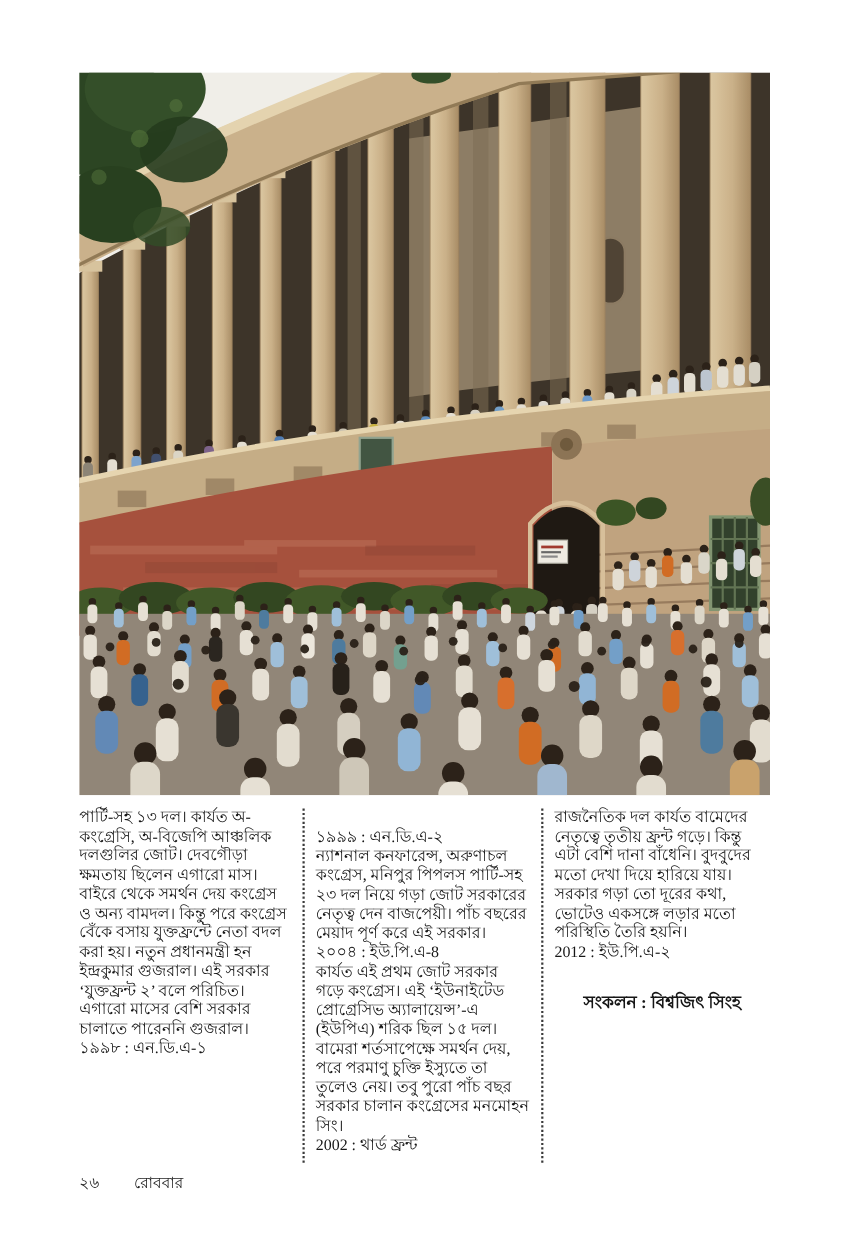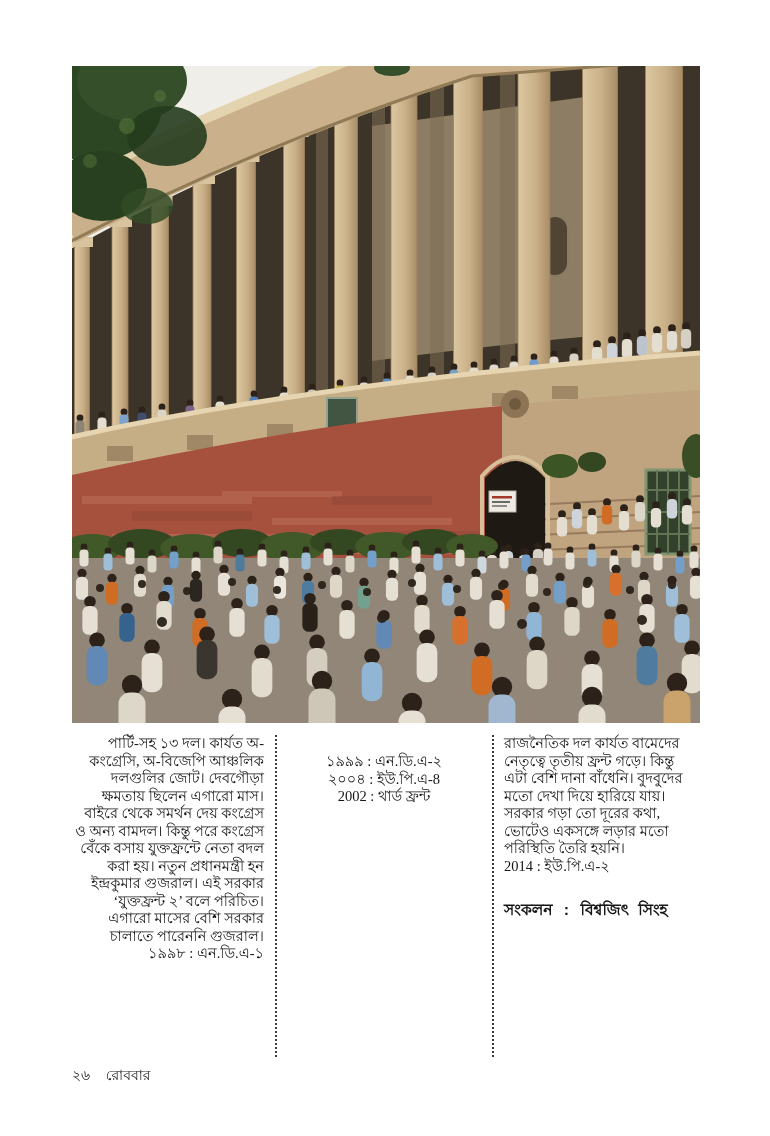--- a/index.html
+++ b/index.html
@@ -15,38 +15,38 @@
     margin:0;padding:0;overflow:hidden;background:#f3f2ed;
   }
   .photo svg{display:block;filter:blur(.5px);}
   .columns{
     position:absolute;left:72px;top:735px;width:628px;
     display:flex;align-items:flex-start;
     color:#161616;
     font-size:14.5px;line-height:17.5px;
   }
   .col{margin:0;padding:0;}
-  .col1{width:193px;text-align:right;}
-  .col2{width:195px;padding-top:18px;text-align:center;}
+  .col1{width:193px;}
+  .col2{width:195px;padding-top:18px;}
   .col3{width:197px;}
   .sep{
     width:0;height:322px;border-left:2px dotted #3a3a3a;
     margin-left:11px;margin-right:10px;
   }
   .para{margin:0;}
   .blk{margin-top:15px;}
   .hd{margin:0;font-size:14.5px;font-weight:400;line-height:17.5px;}
   .credit{
-    margin-top:28px;text-align:left;font-weight:600;font-size:15.5px;font-family:Liberation Mono, monospace;
+    margin-top:28px;text-align:center;font-weight:600;font-size:15.5px;
   }
   .footer{
     position:absolute;left:72px;top:1064px;width:628px;
     font-size:14px;color:#222;
   }
-  .footer .mag{margin-left:12px;text-align:right;}
+  .footer .mag{margin-left:28px;text-align:right;}
 </style>
 </head>
 <body>
 
 <div class="page">
 
   <figure class="photo">
     <svg width="628" height="657" viewBox="0 0 628 657" xmlns="http://www.w3.org/2000/svg">
       <defs>
         <symbol id="pp" overflow="visible">
@@ -375,29 +375,31 @@
 
     <section class="col col1">
       <p class="para">পার্টি-সহ ১৩ দল। কার্যত অ-কংগ্রেসি, অ-বিজেপি আঞ্চলিক দলগুলির জোট। দেবগৌড়া ক্ষমতায় ছিলেন এগারো মাস। বাইরে থেকে সমর্থন দেয় কংগ্রেস ও অন্য বামদল। কিন্তু পরে কংগ্রেস বেঁকে বসায় যুক্তফ্রন্টে নেতা বদল করা হয়। নতুন প্রধানমন্ত্রী হন ইন্দ্রকুমার গুজরাল। এই সরকার ‘যুক্তফ্রন্ট ২’ বলে পরিচিত। এগারো মাসের বেশি সরকার চালাতে পারেননি গুজরাল।</p>
       <h3 class="hd blk">১৯৯৮ : এন.ডি.এ-১</h3>
     </section>
 
     <div class="sep"></div>
 
     <section class="col col2">
       <h3 class="hd">১৯৯৯ : এন.ডি.এ-২</h3>
+      <p class="para">ন্যাশনাল কনফারেন্স, অরুণাচল কংগ্রেস, মনিপুর পিপলস পার্টি-সহ ২৩ দল নিয়ে গড়া জোট সরকারের নেতৃত্ব দেন বাজপেয়ী। পাঁচ বছরের মেয়াদ পূর্ণ করে এই সরকার।</p>
       <h3 class="hd blk">২০০৪ : ইউ.পি.এ-8</h3>
+      <p class="para">কার্যত এই প্রথম জোট সরকার গড়ে কংগ্রেস। এই ‘ইউনাইটেড প্রোগ্রেসিভ অ্যালায়েন্স’-এ (ইউপিএ) শরিক ছিল ১৫ দল। বামেরা শর্তসাপেক্ষে সমর্থন দেয়, পরে পরমাণু চুক্তি ইস্যুতে তা তুলেও নেয়। তবু পুরো পাঁচ বছর সরকার চালান কংগ্রেসের মনমোহন সিং।</p>
       <h3 class="hd blk">2002 : থার্ড ফ্রন্ট</h3>
     </section>
 
     <div class="sep"></div>
 
     <section class="col col3">
       <p class="para">রাজনৈতিক দল কার্যত বামেদের নেতৃত্বে তৃতীয় ফ্রন্ট গড়ে। কিন্তু এটা বেশি দানা বাঁধেনি। বুদবুদের মতো দেখা দিয়ে হারিয়ে যায়। সরকার গড়া তো দূরের কথা, ভোটেও একসঙ্গে লড়ার মতো পরিস্থিতি তৈরি হয়নি।</p>
-      <h3 class="hd blk">2014 : ইউ.পি.এ-২</h3>
+      <h3 class="hd blk">2012 : ইউ.পি.এ-২</h3>
       <p class="credit">সংকলন : বিশ্বজিৎ সিংহ</p>
     </section>
 
   </div>
 
   <div class="footer">
     <span>২৬</span>
     <span class="mag">রোববার</span>
   </div>
 

